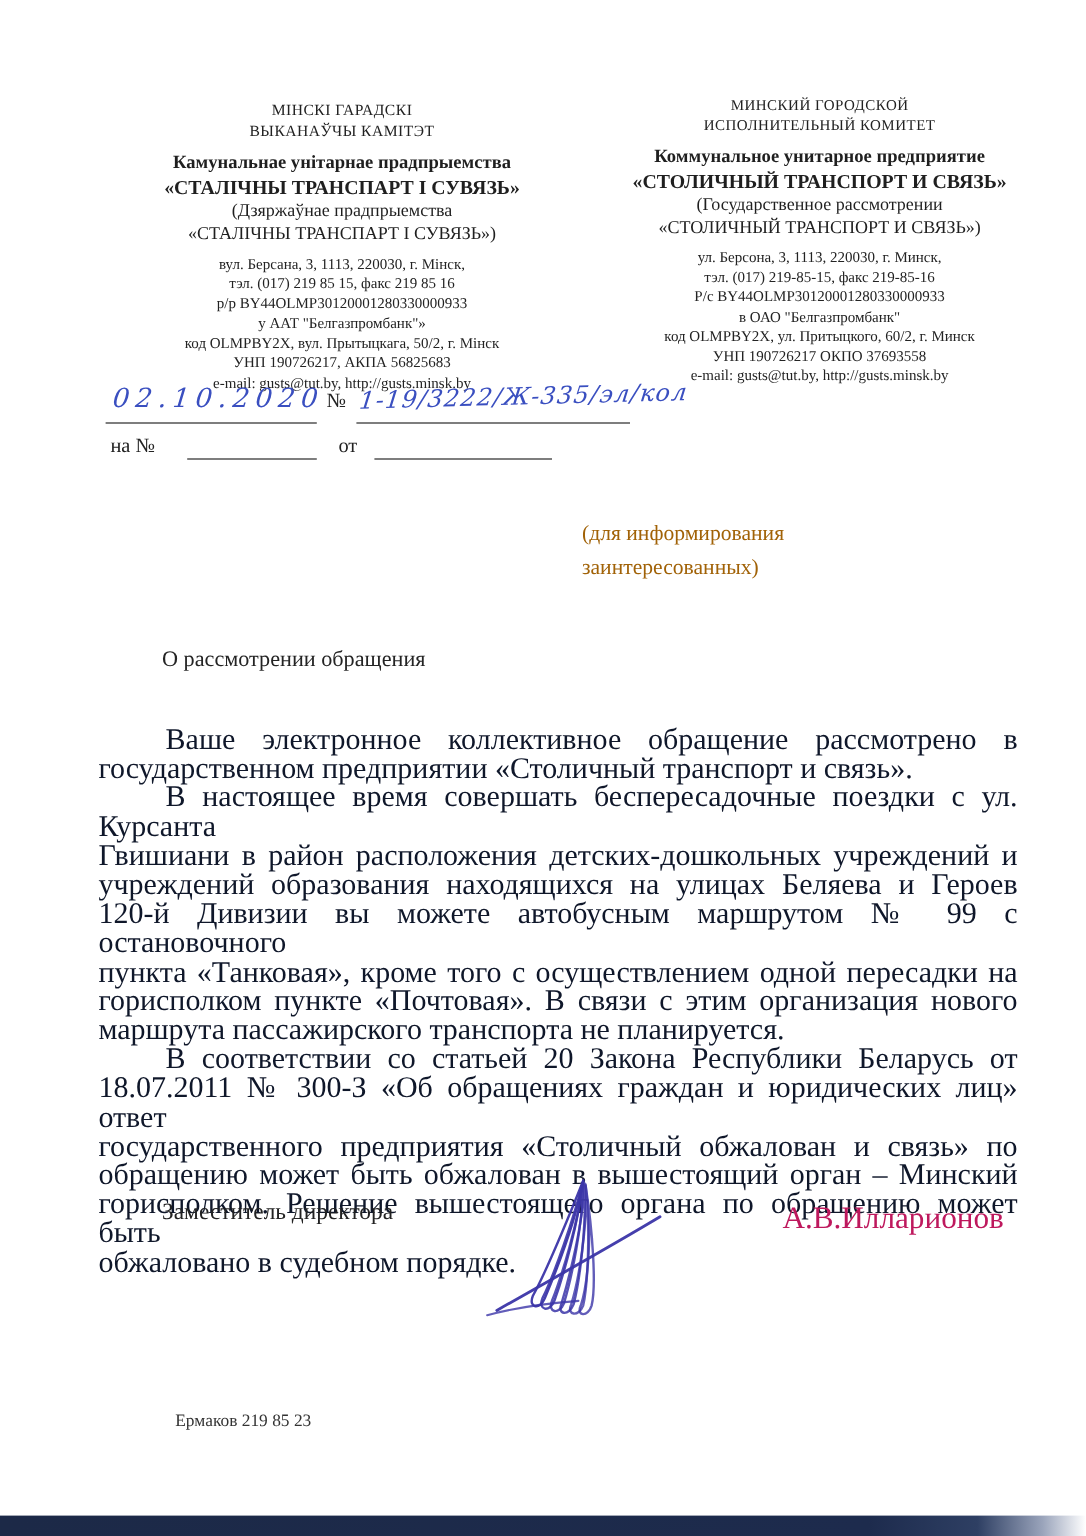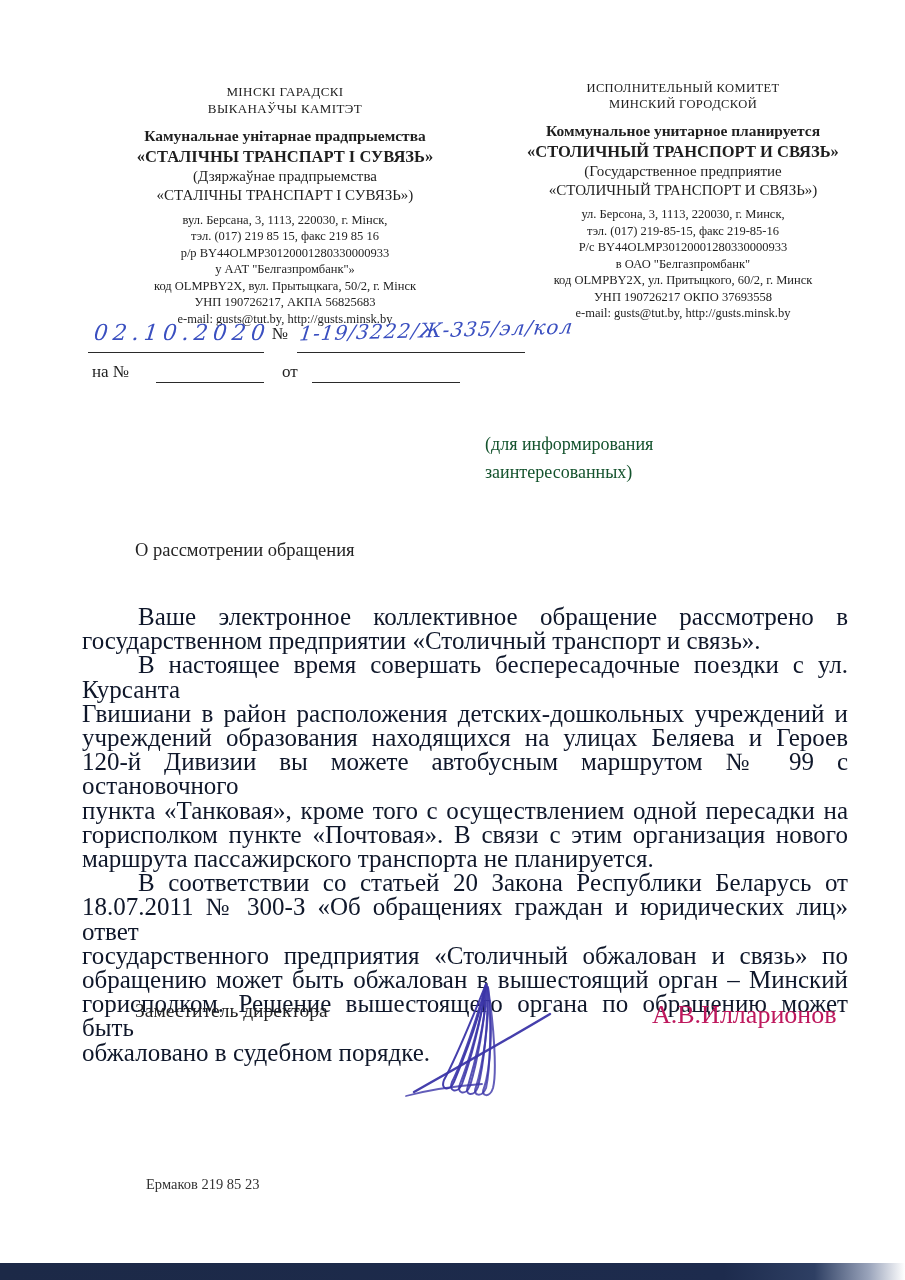--- a/index.html
+++ b/index.html
@@ -19,21 +19,21 @@
   
   .hand{
     font-family:"DejaVu Serif", serif;font-style:italic;color:#3a4fc0;
     transform:skewX(-6deg);white-space:nowrap;
   }
   .hw-date{font-size:22px;letter-spacing:5px;}
   .hw-num{font-size:20px;letter-spacing:1px;transform:skewX(-8deg) rotate(-1.5deg);}
   .blank-line{border-bottom:1.6px solid #2a2a2a;height:0;}
   .ref-label{font-size:17px;color:#222;}
   
-  .addressee{font-size:18px;line-height:28px;color:#14532d;}
+  .addressee{font-size:18px;line-height:28px;color:#a16207;}
   .subject{font-size:18.5px;color:#242424;}
   .body-text{width:766px;font-size:25px;line-height:24.2px;color:#0f172a;}
   .bline{text-align:justify;text-align-last:justify;white-space:normal;}
   .bline.bfirst{text-indent:56px;}
   .bline.blast{text-align-last:left;}
   .sig-label{font-size:19.5px;color:#222;}
   .sig-name{font-size:26px;color:#be185d;}
   .footer-exec{font-size:14.5px;color:#333;}
   
   .bottom-bar{
@@ -57,25 +57,25 @@
       <div class="addr-line">тэл. (017) 219 85 15, факс 219 85 16</div>
       <div class="addr-line">р/р BY44OLMP30120001280330000933</div>
       <div class="addr-line">у ААТ "Белгазпромбанк"»</div>
       <div class="addr-line">код OLMPBY2X, вул. Прытыцкага, 50/2, г. Мінск</div>
       <div class="addr-line">УНП 190726217, АКПА 56825683</div>
       <div class="addr-line">e-mail: gusts@tut.by, http://gusts.minsk.by</div>
     </div>
 </div>
 
 <div class="abs head-col" style="left:495px;top:80px;width:376px;">
+  <div class="head-committee" style="font-size:12.5px">МИНСКИЙ ГОРОДСКОЙ</div>
   <div class="head-committee" style="font-size:12.5px">ИСПОЛНИТЕЛЬНЫЙ КОМИТЕТ</div>
-  <div class="head-committee" style="font-size:12.5px">МИНСКИЙ ГОРОДСКОЙ</div>
-  <div class="head-orgtype">Коммунальное унитарное планируется</div>
+  <div class="head-orgtype">Коммунальное унитарное предприятие</div>
   <div class="head-orgname">«СТОЛИЧНЫЙ ТРАНСПОРТ И СВЯЗЬ»</div>
-  <div class="head-alt">(Государственное предприятие</div>
+  <div class="head-alt">(Государственное рассмотрении</div>
   <div class="head-alt">«СТОЛИЧНЫЙ ТРАНСПОРТ И СВЯЗЬ»)</div>
   <div class="addr">
       <div class="addr-line">ул. Берсона, 3, 1113, 220030, г. Минск,</div>
       <div class="addr-line">тэл. (017) 219-85-15, факс 219-85-16</div>
       <div class="addr-line">Р/с BY44OLMP30120001280330000933</div>
       <div class="addr-line">в ОАО "Белгазпромбанк"</div>
       <div class="addr-line">код OLMPBY2X, ул. Притыцкого, 60/2, г. Минск</div>
       <div class="addr-line">УНП 190726217 ОКПО 37693558</div>
       <div class="addr-line">e-mail: gusts@tut.by, http://gusts.minsk.by</div>
     </div>

